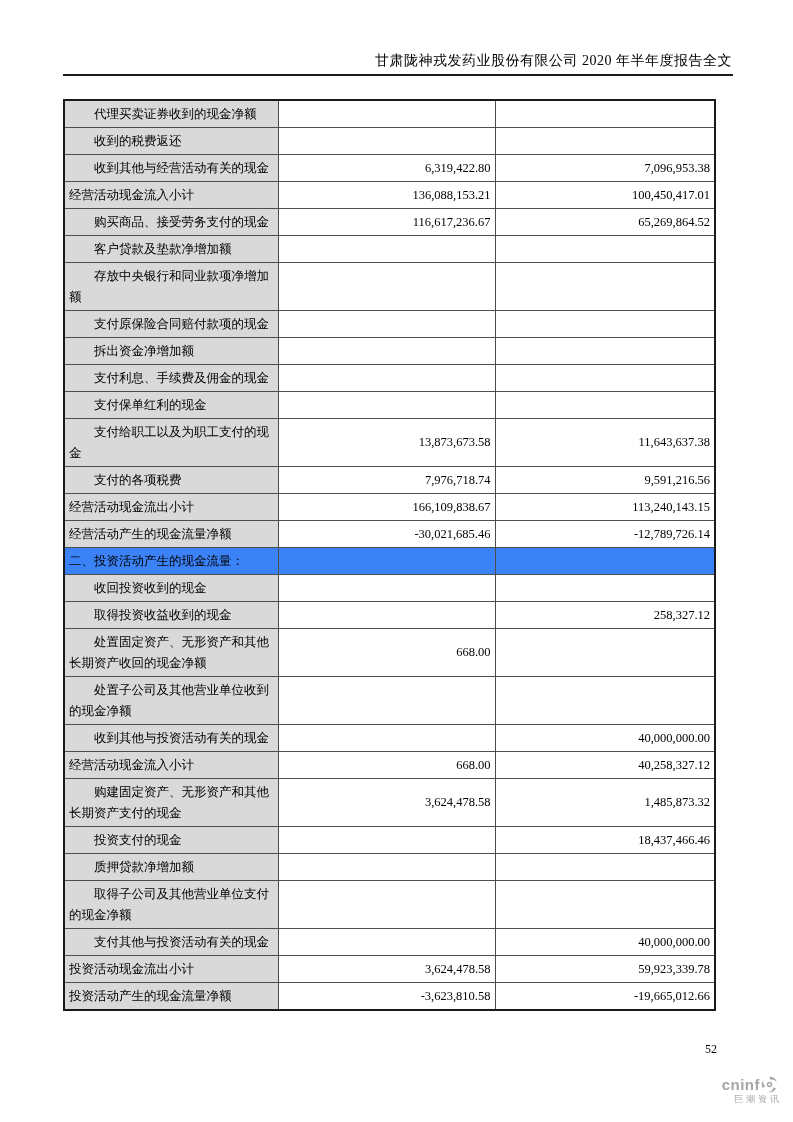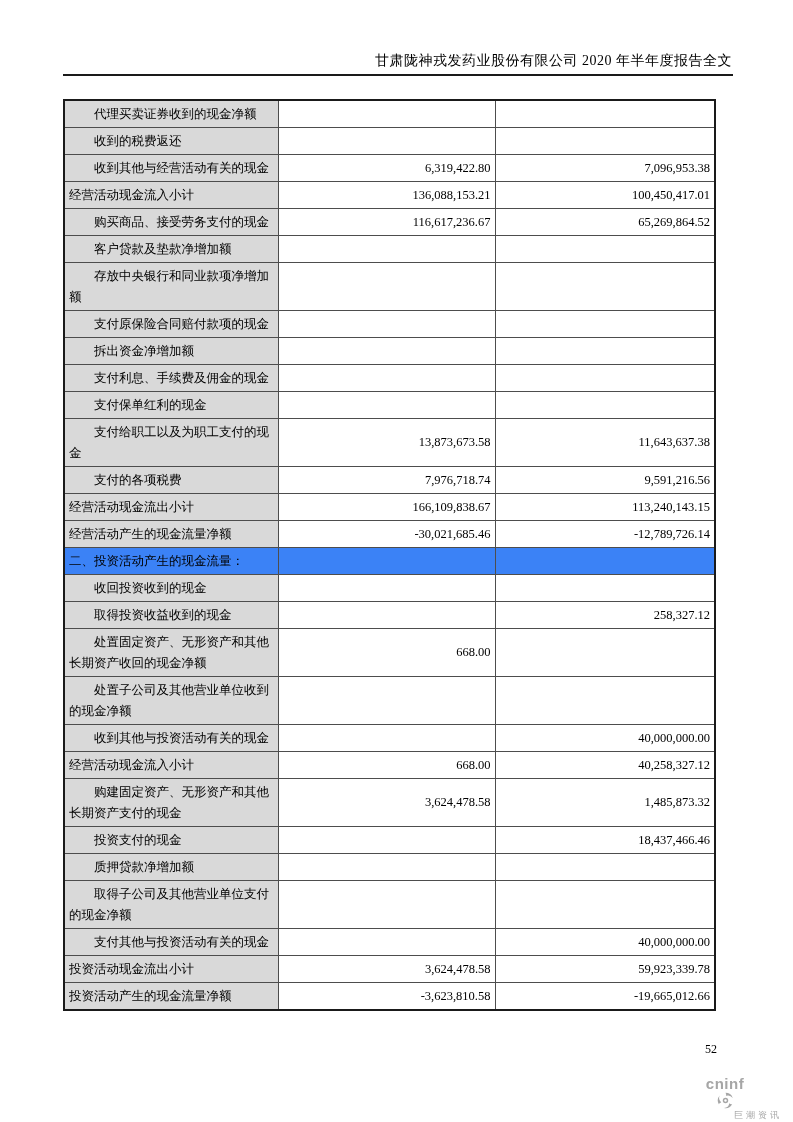--- a/index.html
+++ b/index.html
@@ -78,21 +78,20 @@
     font-family: "Liberation Sans", sans-serif;
     text-align: center;
     width: 112px;
   }
   .wm-brand-row {
     display: flex;
     align-items: center;
     justify-content: flex-end;
     gap: 1px;
     padding-right: 6px;
-    flex-direction: column;
   }
   .wm-brand {
     font-size: 15px;
     font-weight: bold;
     letter-spacing: 0.5px;
     line-height: 15px;
   }
   .wm-swirl { width: 17px; height: 17px; }
   .wm-caption {
     font-size: 9px;

